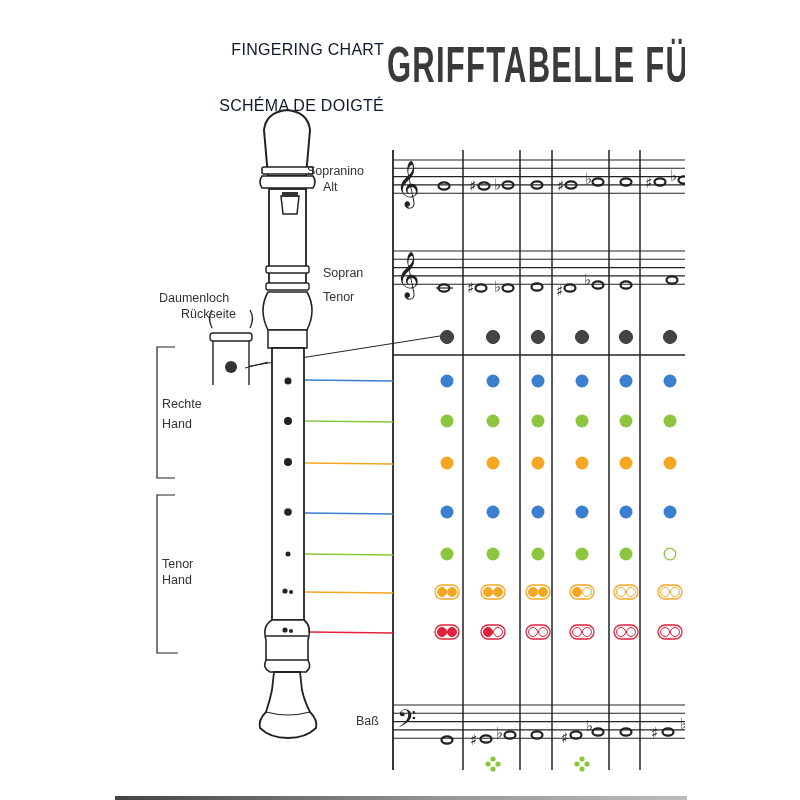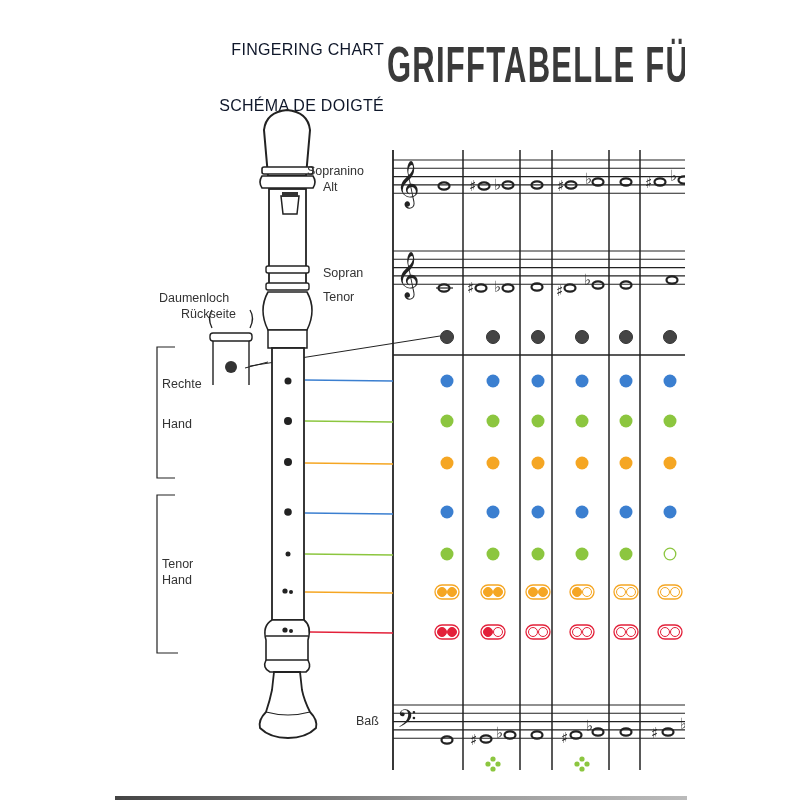--- a/index.html
+++ b/index.html
@@ -214,19 +214,19 @@
       <circle cx="231" cy="367" r="6" fill="#333"></circle>
     </svg>
 </div>
 
 <div class="label" style="left:307px;top:163px;">Sopranino</div>
 <div class="label" style="left:323px;top:179px;">Alt</div>
 <div class="label" style="left:323px;top:265px;">Sopran</div>
 <div class="label" style="left:323px;top:289px;">Tenor</div>
 <div class="label" style="left:159px;top:290px;">Daumenloch</div>
 <div class="label" style="left:172px;top:306px;margin-left:9px;">Rückseite</div>
-<div class="label" style="left:162px;top:376px;">Rechte</div>
+<div class="label" style="left:162px;top:396px;">Rechte</div>
 <div class="label" style="left:162px;top:416px;">Hand</div>
 <div class="label" style="left:162px;top:556px;">Tenor</div>
 <div class="label" style="left:162px;top:572px;">Hand</div>
 <div class="label" style="left:356px;top:713px;">Baß</div>
 
 <div class="bottom-edge"></div>
 
 </body></html>

